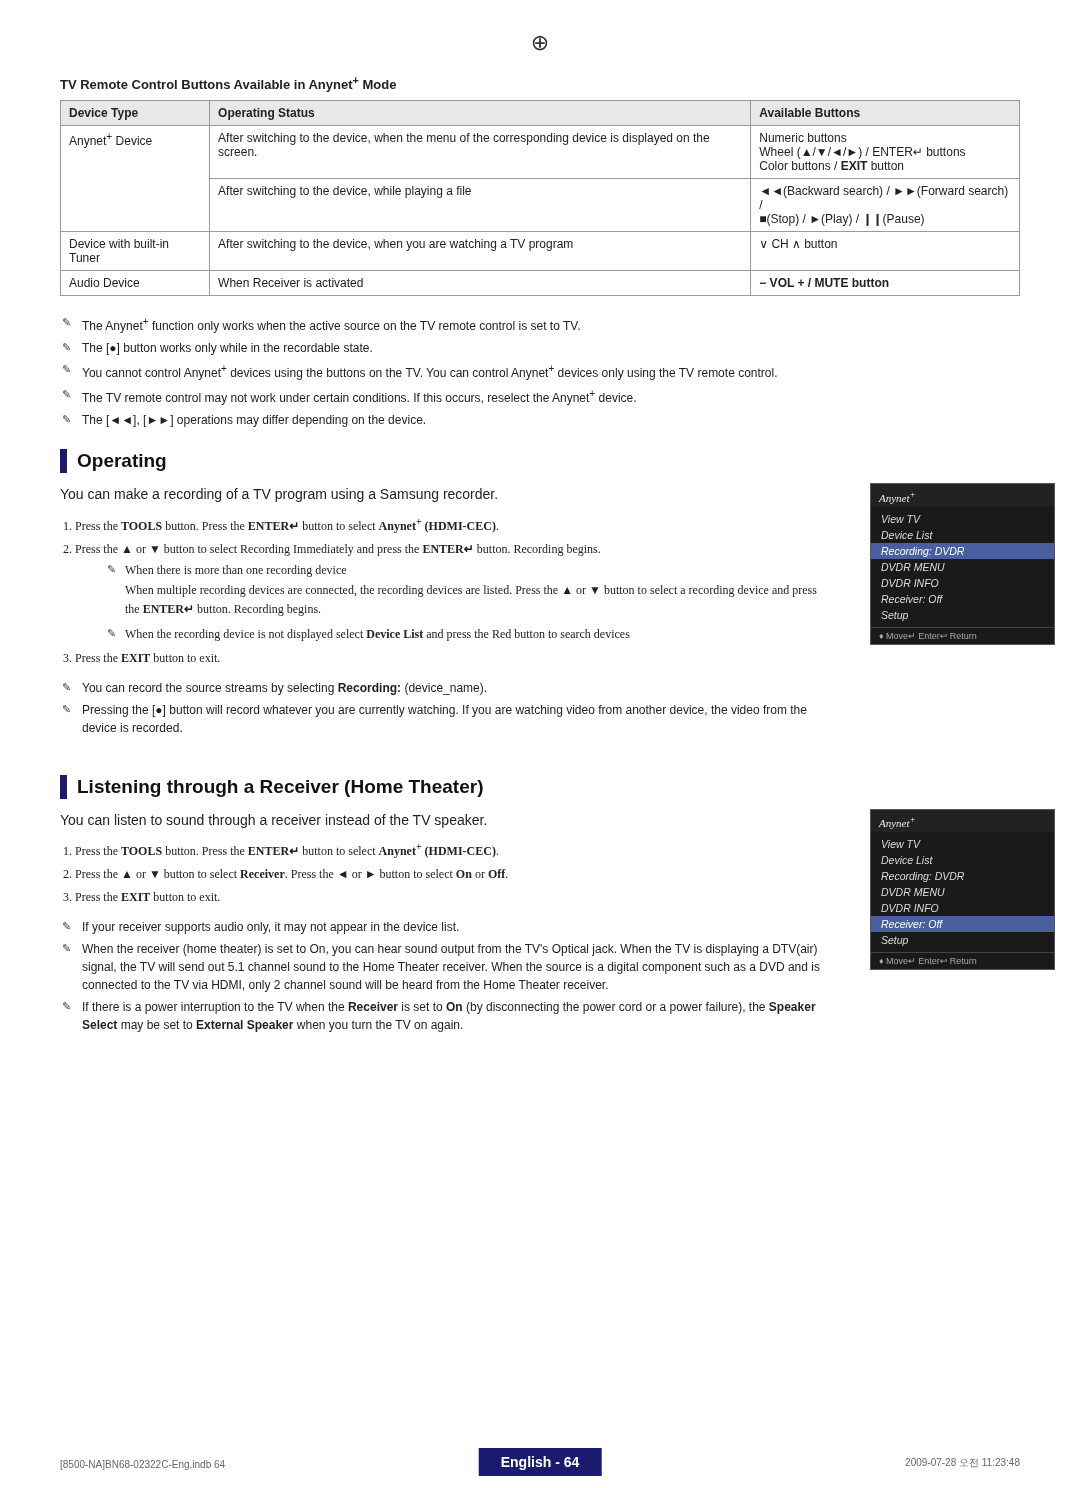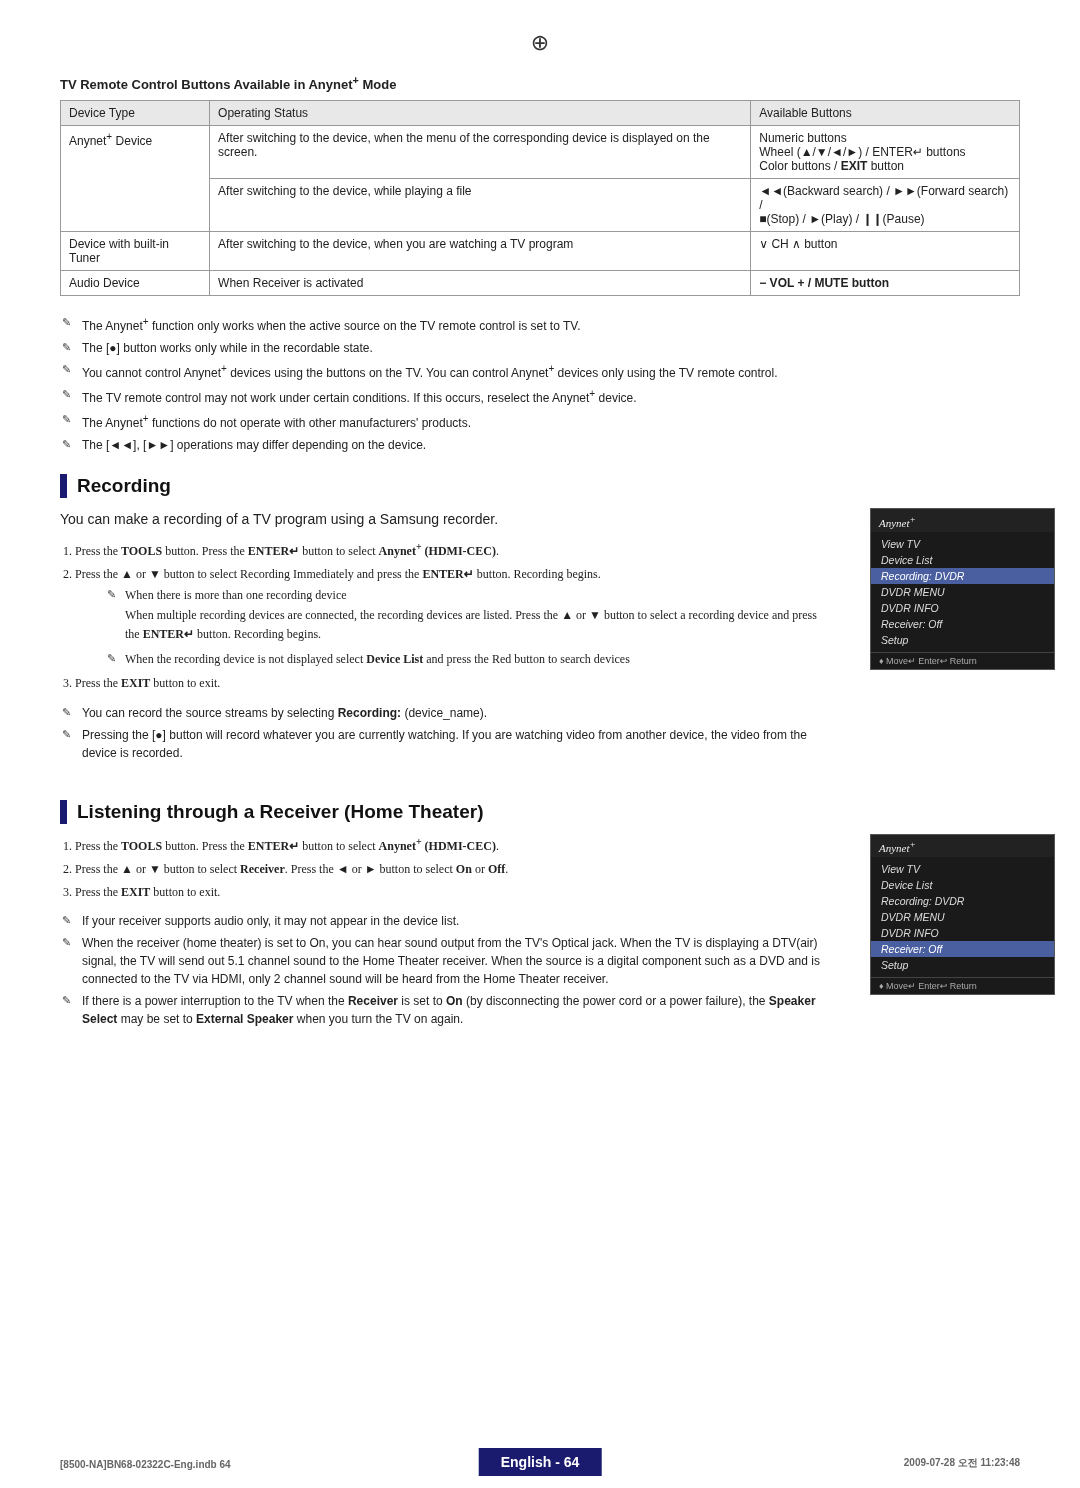--- a/index.html
+++ b/index.html
@@ -33,21 +33,21 @@
       border-collapse: collapse;
       width: 100%;
       margin-bottom: 16px;
       font-size: 12px;
     }
     table th {
       background: #e8e8e8;
       border: 1px solid #999;
       padding: 5px 8px;
       text-align: left;
-      font-weight: normal;
+      font-weight: bold;
     }
     table td {
       border: 1px solid #999;
       padding: 5px 8px;
       vertical-align: top;
     }
     .notes-list {
       list-style: none;
       margin-bottom: 18px;
     }
@@ -171,21 +171,20 @@
       position: absolute;
       bottom: 18px;
       left: 0;
       right: 0;
       display: flex;
       justify-content: space-between;
       align-items: flex-end;
       padding: 0 60px;
       font-size: 10px;
       color: #666;
-      font-weight: bold;
     }
     .english-badge {
       background: #1a1a6e;
       color: #fff;
       font-weight: bold;
       font-size: 14px;
       padding: 6px 22px;
       margin: 0 auto;
     }
     .footer-center {
@@ -247,27 +246,26 @@
         <td><b>− VOL + / MUTE button</b></td>
       </tr>
     </tbody>
   </table>
 
   <ul class="notes-list">
     <li>The Anynet<sup>+</sup> function only works when the active source on the TV remote control is set to TV.</li>
     <li>The [●] button works only while in the recordable state.</li>
     <li>You cannot control Anynet<sup>+</sup> devices using the buttons on the TV. You can control Anynet<sup>+</sup> devices only using the TV remote control.</li>
     <li>The TV remote control may not work under certain conditions. If this occurs, reselect the Anynet<sup>+</sup> device.</li>
-    <li>The Anynet<sup>+</sup> functions do not operate with other manufacturers' products.</li>
     <li>The [◄◄], [►►] operations may differ depending on the device.</li>
   </ul>
 
   <div class="section-heading">
     <span class="section-heading-bar"></span>
-    <span>Recording</span>
+    <span>Operating</span>
   </div>
 
   <div class="two-col">
     <div class="text-col">
       <p class="section-body">You can make a recording of a TV program using a Samsung recorder.</p>
       <ol class="ordered-list">
         <li>
           Press the <b>TOOLS</b> button. Press the <b>ENTER↵</b> button to select <b>Anynet<sup>+</sup> (HDMI-CEC)</b>.
         </li>
         <li>
@@ -304,20 +302,21 @@
     </div>
   </div>
 
   <div class="section-heading">
     <span class="section-heading-bar"></span>
     <span>Listening through a Receiver (Home Theater)</span>
   </div>
 
   <div class="two-col">
     <div class="text-col">
+      <p class="section-body">You can listen to sound through a receiver instead of the TV speaker.</p>
       <ol class="ordered-list">
         <li>
           Press the <b>TOOLS</b> button. Press the <b>ENTER↵</b> button to select <b>Anynet<sup>+</sup> (HDMI-CEC)</b>.
         </li>
         <li>
           Press the <b>▲</b> or <b>▼</b> button to select <b>Receiver</b>. Press the <b>◄</b> or <b>►</b> button to select <b>On</b> or <b>Off</b>.
         </li>
         <li>Press the <b>EXIT</b> button to exit.</li>
       </ol>
       <ul class="notes-list">

